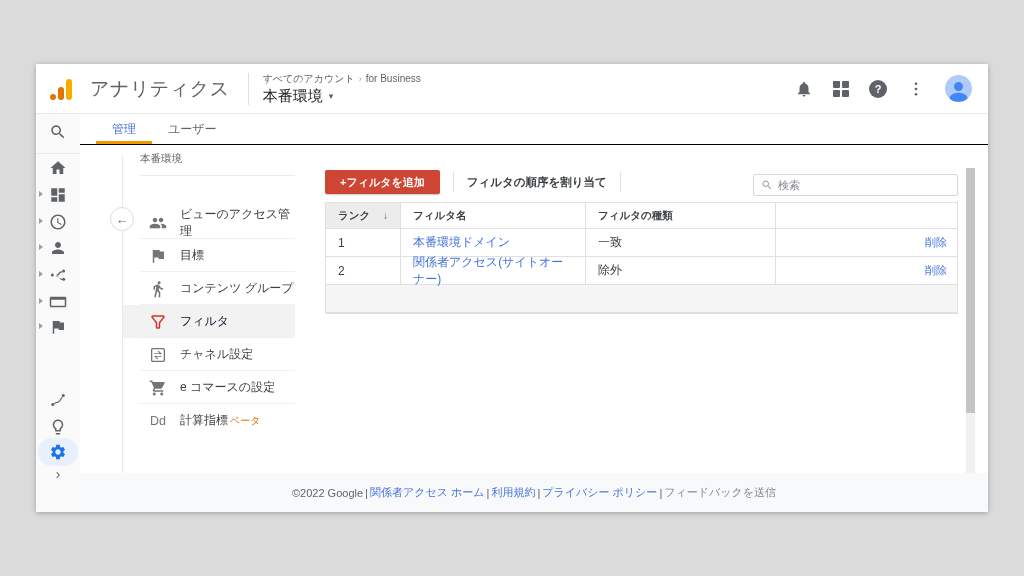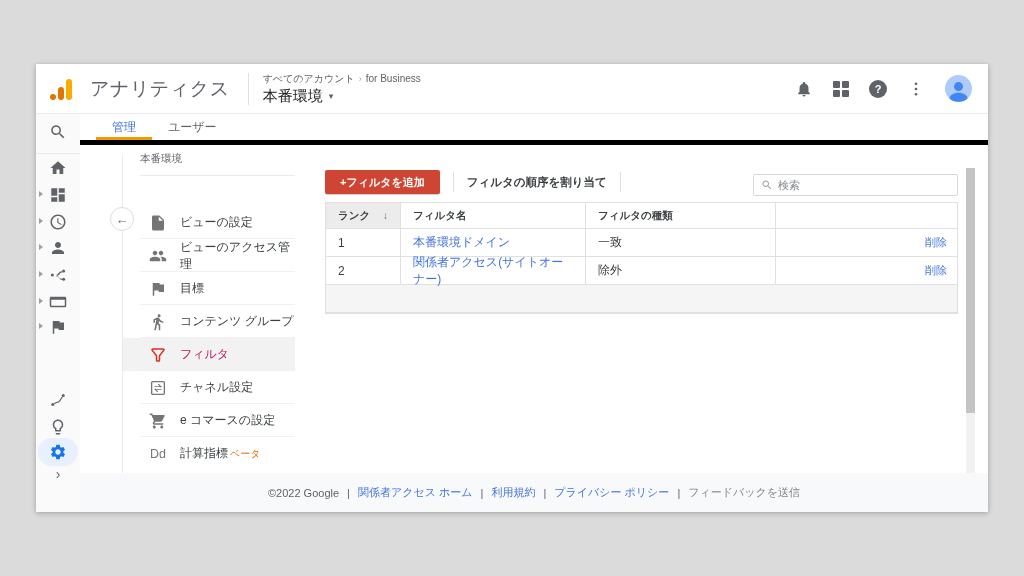--- a/index.html
+++ b/index.html
@@ -39,21 +39,21 @@
   .ricon svg { display:block; width:100%; height:100%; fill:#5f6368; }
   .rail-div { position:absolute; left:0; right:0; top:39px; height:1px; background:#e8eaed; }
   .caret-r { position:absolute; left:3px; width:0; height:0; border-left:4px solid #9aa0a6;
              border-top:3.5px solid transparent; border-bottom:3.5px solid transparent; }
   .gear-pill { position:absolute; left:2px; top:324px; width:40px; height:28px; border-radius:14px; background:#e8f0fe; }
   .gear-pill svg { position:absolute; left:11px; top:5px; width:18px; height:18px; fill:#1a73e8; }
   .rail-chevron { position:absolute; left:0; top:352px; width:44px; text-align:center; font-size:14px; color:#5f6368; cursor:pointer; }
 
   
   .main { position:absolute; left:44px; top:50px; right:0; bottom:0; display:flex; flex-direction:column; background:#fff; }
-  .tabbar { height:31px; border-bottom:5px solid #000000; display:flex; align-items:stretch; padding-left:16px; }
+  .tabbar { height:31px; border-bottom:1px solid #000000; display:flex; align-items:stretch; padding-left:16px; }
   .tab { padding:0 16px; display:flex; align-items:center; font-size:12px; color:#5f6368; cursor:pointer; position:relative; }
   .tab.active { color:#4272db; }
   .tab.active .tab-underline { position:absolute; left:0; right:0; bottom:0; height:3px; background:#f29900; }
   .content-row { flex:1; display:flex; min-height:0; }
 
   
   .vpanel { width:215px; position:relative; }
   .vp-head { display:flex; align-items:center; gap:9px; padding:12px 0 0 60px; }
   .vp-label { font-size:11px; color:#5f6368; }
   .create-btn { border:none; background:#1a73e8; color:#fff; font-size:11px; padding:5px 12px 5px 9px;
@@ -65,21 +65,21 @@
   .vp-vline { position:absolute; left:42px; top:10px; bottom:0; width:1px; background:#e8eaed; }
   .back-btn { position:absolute; left:30px; top:62px; width:24px; height:24px; border-radius:50%;
               background:#fff; border:1px solid #dadce0; color:#5f6368; font-size:13px; cursor:pointer;
               display:flex; align-items:center; justify-content:center; z-index:2; font-family:inherit; }
   .vp-items { position:absolute; left:43px; right:0; top:61px; list-style:none; }
   .vp-item { height:33px; display:flex; align-items:center; padding-left:26px; gap:13px;
              font-size:12px; color:#3c4043; cursor:pointer; position:relative; }
   .vp-item:not(:last-child)::after { content:""; position:absolute; left:17px; right:0; bottom:0; height:1px; background:#f0f0f0; }
   .vp-item .mi { width:18px; height:18px; flex:0 0 18px; }
   .vp-item .mi svg { display:block; width:100%; height:100%; fill:#757575; }
-  .vp-item.active { background:#f2f2f2; color:#be185d; }
+  .vp-item.active { background:#f2f2f2; color:#0f172a; }
   .vp-item.active .mi svg { fill:#d93025; }
   .dd-glyph { font-size:12.5px; color:#757575; width:18px; text-align:center; flex:0 0 18px; }
   .beta { font-size:10px; color:#e8710a; margin-left:2px; }
 
   
   .work { flex:1; position:relative; min-width:0; }
   .toolbar { display:flex; align-items:center; padding:25px 0 0 30px; }
   .add-filter-btn { border:none; background:#ce4633; color:#fff; font-size:11px; font-weight:bold;
                     height:24px; padding:0 15px; border-radius:2px; cursor:pointer; font-family:inherit;
                     box-shadow:0 1px 1px rgba(0,0,0,.2); }
@@ -105,21 +105,21 @@
   .sort-arrow { font-size:10px; color:#5f6368; }
   .link { color:#4272db; cursor:pointer; text-decoration:none; }
   .del-link { font-size:11px; }
   .tfoot { height:28px; background:#f5f5f5; }
 
   .scrollbar { position:absolute; right:13px; top:23px; bottom:0; width:9px; background:#f1f1f1; }
   .scroll-thumb { position:absolute; left:0; top:0; width:9px; height:245px; background:#c4c4c4; }
 
   
   .footer { height:39px; background:#f8f9fa; display:flex; align-items:center; justify-content:center;
-            gap:8px; font-size:11px; color:#5f6368; }
+            gap:2px; font-size:11px; color:#5f6368; }
   .footer .link { font-size:11px; }
   .f-sep { color:#5f6368; }
   .f-feedback { color:#80868b; cursor:pointer; }
 </style>
 </head>
 <body>
 
 <div class="stage">
   <div class="window">
 
@@ -259,28 +259,20 @@
         <div class="vpanel">
           <div class="vp-name">本番環境</div>
           <div class="vp-divider"></div>
           <div class="vp-vline"></div>
           <button class="back-btn">←</button>
 
           <ul class="vp-items">
             <li class="vp-item">
               <span class="mi">
                 <svg viewBox="0 0 24 24">
-                    <path d="M14 2H6c-1.1 0-1.99.9-1.99 2L4 20c0 1.1.89 2 1.99 2H18c1.1 0 2-.9 2-2V8l-6-6zm-1 7V3.5L18.5 9H13z"></path>
-                  </svg>
-              </span>
-              <span>ビューの設定</span>
-            </li>
-            <li class="vp-item">
-              <span class="mi">
-                <svg viewBox="0 0 24 24">
                     <path d="M16 11c1.66 0 2.99-1.34 2.99-3S17.66 5 16 5c-1.66 0-3 1.34-3 3s1.34 3 3 3zm-8 0c1.66 0 2.99-1.34 2.99-3S9.66 5 8 5C6.34 5 5 6.34 5 8s1.34 3 3 3zm0 2c-2.33 0-7 1.17-7 3.5V19h14v-2.5c0-2.33-4.67-3.5-7-3.5zm8 0c-.29 0-.62.02-.97.05 1.16.84 1.97 1.97 1.97 3.45V19h6v-2.5c0-2.33-4.67-3.5-7-3.5z"></path>
                   </svg>
               </span>
               <span>ビューのアクセス管理</span>
             </li>
             <li class="vp-item">
               <span class="mi">
                 <svg viewBox="0 0 24 24">
                     <path d="M14.4 6L14 4H5v17h2v-7h5.6l.4 2h7V6z"></path>
                   </svg>

